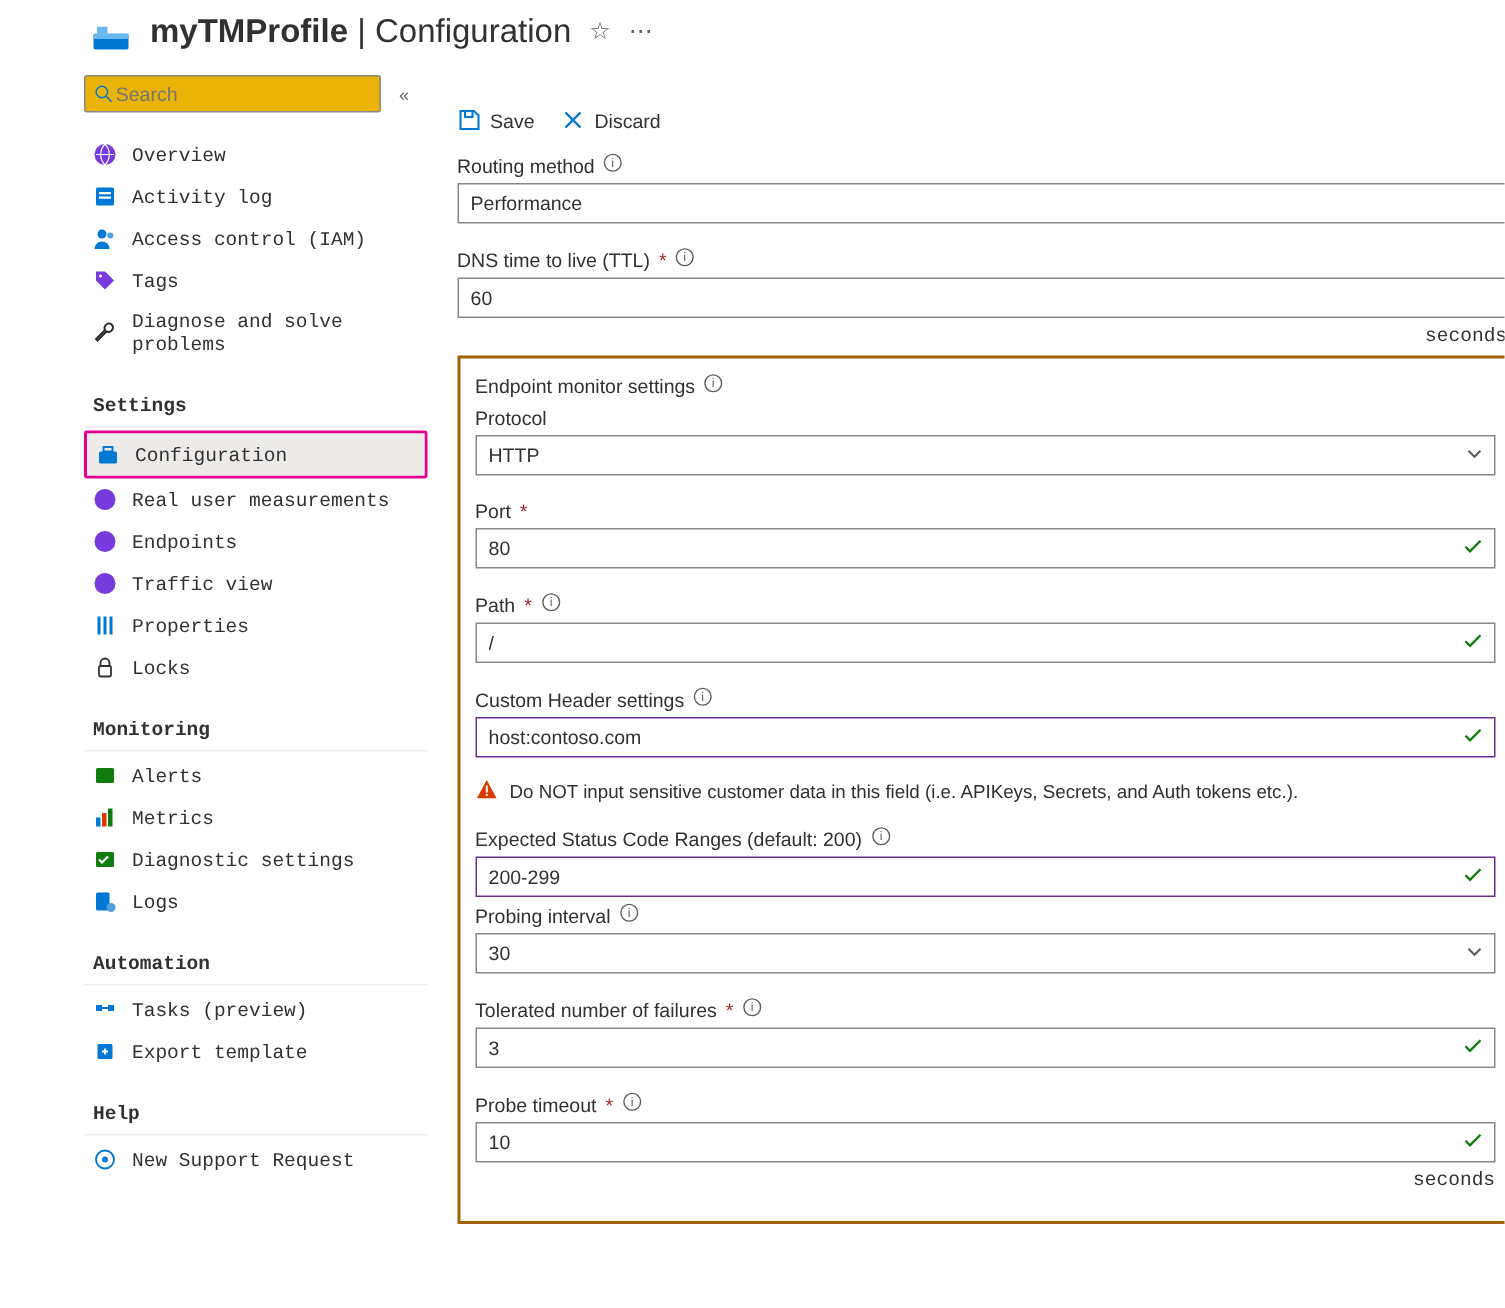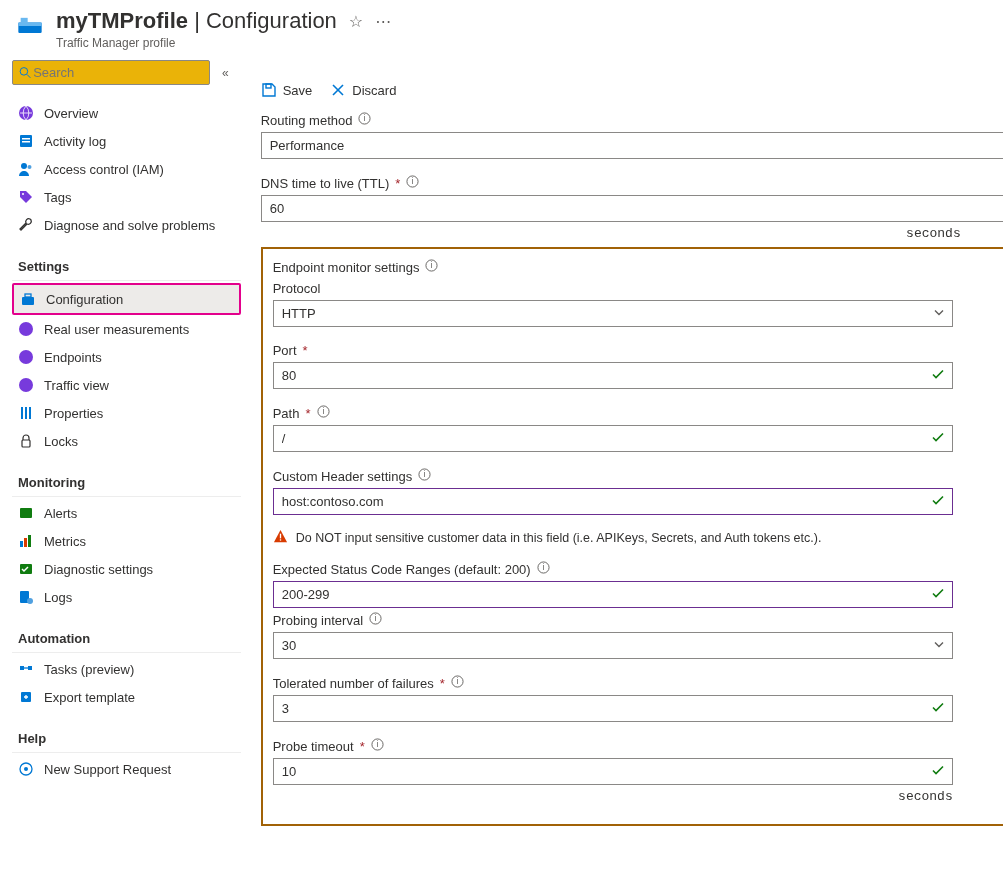--- a/index.html
+++ b/index.html
@@ -4,36 +4,36 @@
 <style>
   * { box-sizing: border-box; }
   body {
     margin: 0;
     font-family: "Segoe UI", Arial, sans-serif;
     font-size: 13px;
     color: #323130;
     background: #fff;
     width: 1003px;
   }
-  .page { display: flex; flex-direction: column; }
+  .page { display: flex; flex-direction: column; padding-left: 44px; }
   .header { padding: 8px 16px 4px 16px; display: flex; align-items: flex-start; }
   .header .res-icon { width: 28px; height: 28px; margin-right: 12px; margin-top:4px;}
   .header .titles { flex: 1; }
   .header .title-line { display: flex; align-items: center; gap: 12px; }
   .header h1 { font-size: 22px; font-weight: 600; margin: 0; }
   .header .page-part { font-weight: 400; color:#323130; }
   .header .subtitle { font-size: 12px; color: #605e5c; margin-top: 2px; }
   .star, .dots { color:#605e5c; font-size:16px; cursor:pointer; }
   .body { display: flex; }
   .sidebar { width: 258px; padding: 6px 0 20px 12px; }
   .search-wrap { display:flex; align-items:center; gap:8px; padding-right:8px;}
   .search { display: flex; align-items: center; border: 1px solid #8a8886; border-radius: 2px; padding: 3px 6px; width: 198px; background:#eab308;}
   .search input { border: none; outline: none; font-size: 13px; width: 100%; color:#605e5c; background:transparent;}
   .collapse-caret { color:#605e5c; font-size:12px; cursor:pointer; padding:4px;}
-  .nav-section { margin-top: 14px; }
+  .nav-section { margin-top: 14px; font-family: Liberation Mono, monospace; }
   .nav-heading { font-weight: 600; font-size: 13px; padding: 6px 8px 6px 6px; border-bottom:1px solid #ededed; margin-bottom:2px;}
   .nav-item { display: flex; align-items: center; gap: 10px; padding: 6px 8px 6px 6px; cursor: pointer; font-size: 13px; color:#323130;}
   .nav-item.active { background: #edebe9; }
   .nav-icon { width: 16px; height: 16px; display:inline-flex; align-items:center; justify-content:center; }
   .highlight-box { border: 2px solid #e3008c; border-radius:2px; display:inline-flex; }
   .main { flex: 1; padding: 6px 20px 20px 10px; }
   .toolbar { display: flex; align-items: center; gap: 18px; padding: 6px 0 14px 10px; margin-top: 16px; }
   .tbtn { display:flex; align-items:center; gap:6px; color:#323130; cursor:pointer; font-size:13px;}
   .tb-icon { width:16px; height:16px; display:inline-flex; }
   .form { padding-left: 10px; }
@@ -70,21 +70,20 @@
     <div class="titles">
       <div class="title-line">
         <h1>
           <span>myTMProfile</span>
           <span class="page-part"> | </span>
           <span class="page-part">Configuration</span>
         </h1>
         <span class="star">☆</span>
         <span class="dots">⋯</span>
       </div>
-      <div class="subtitle">Traffic Manager profile</div>
     </div>
   </div>
 
   <div class="body">
 
     <div class="sidebar">
       <div class="search-wrap">
         <div class="search">
           <svg width="13" height="13" viewBox="0 0 16 16">
               <circle cx="6.5" cy="6.5" r="5" fill="none" stroke="#0078d4" stroke-width="1.3"></circle>

